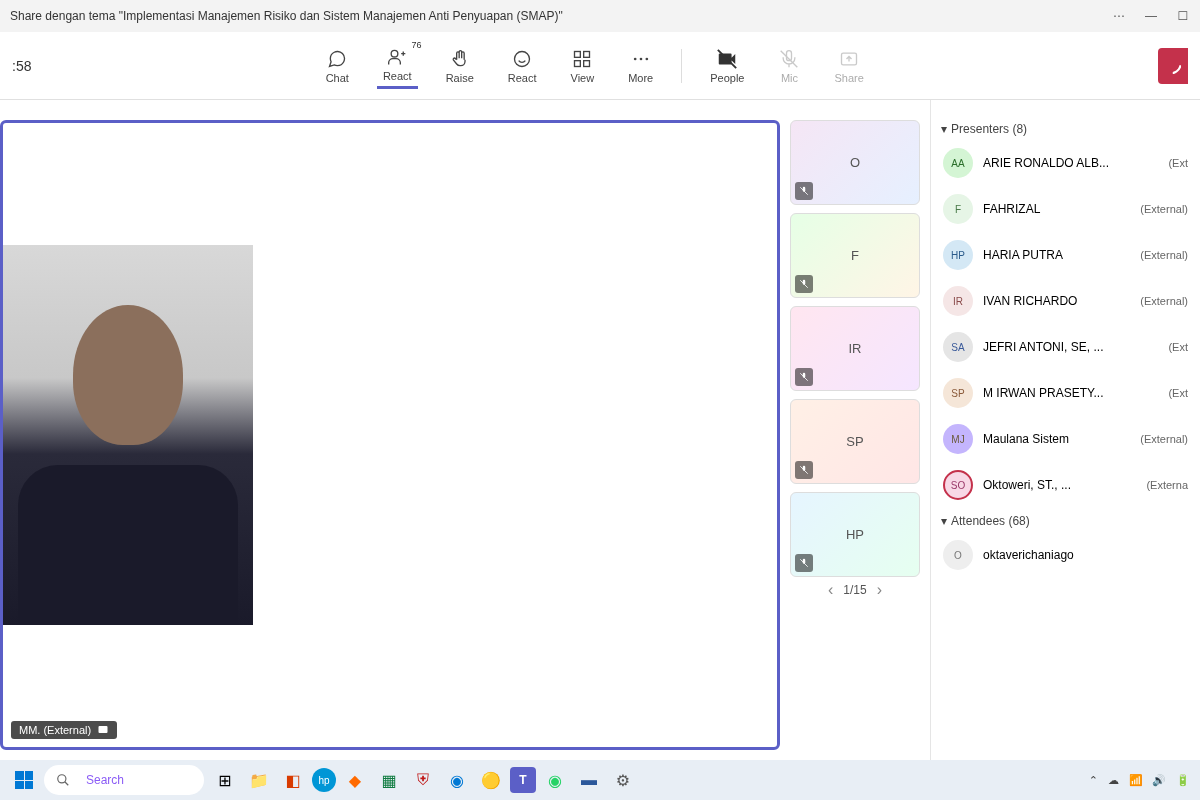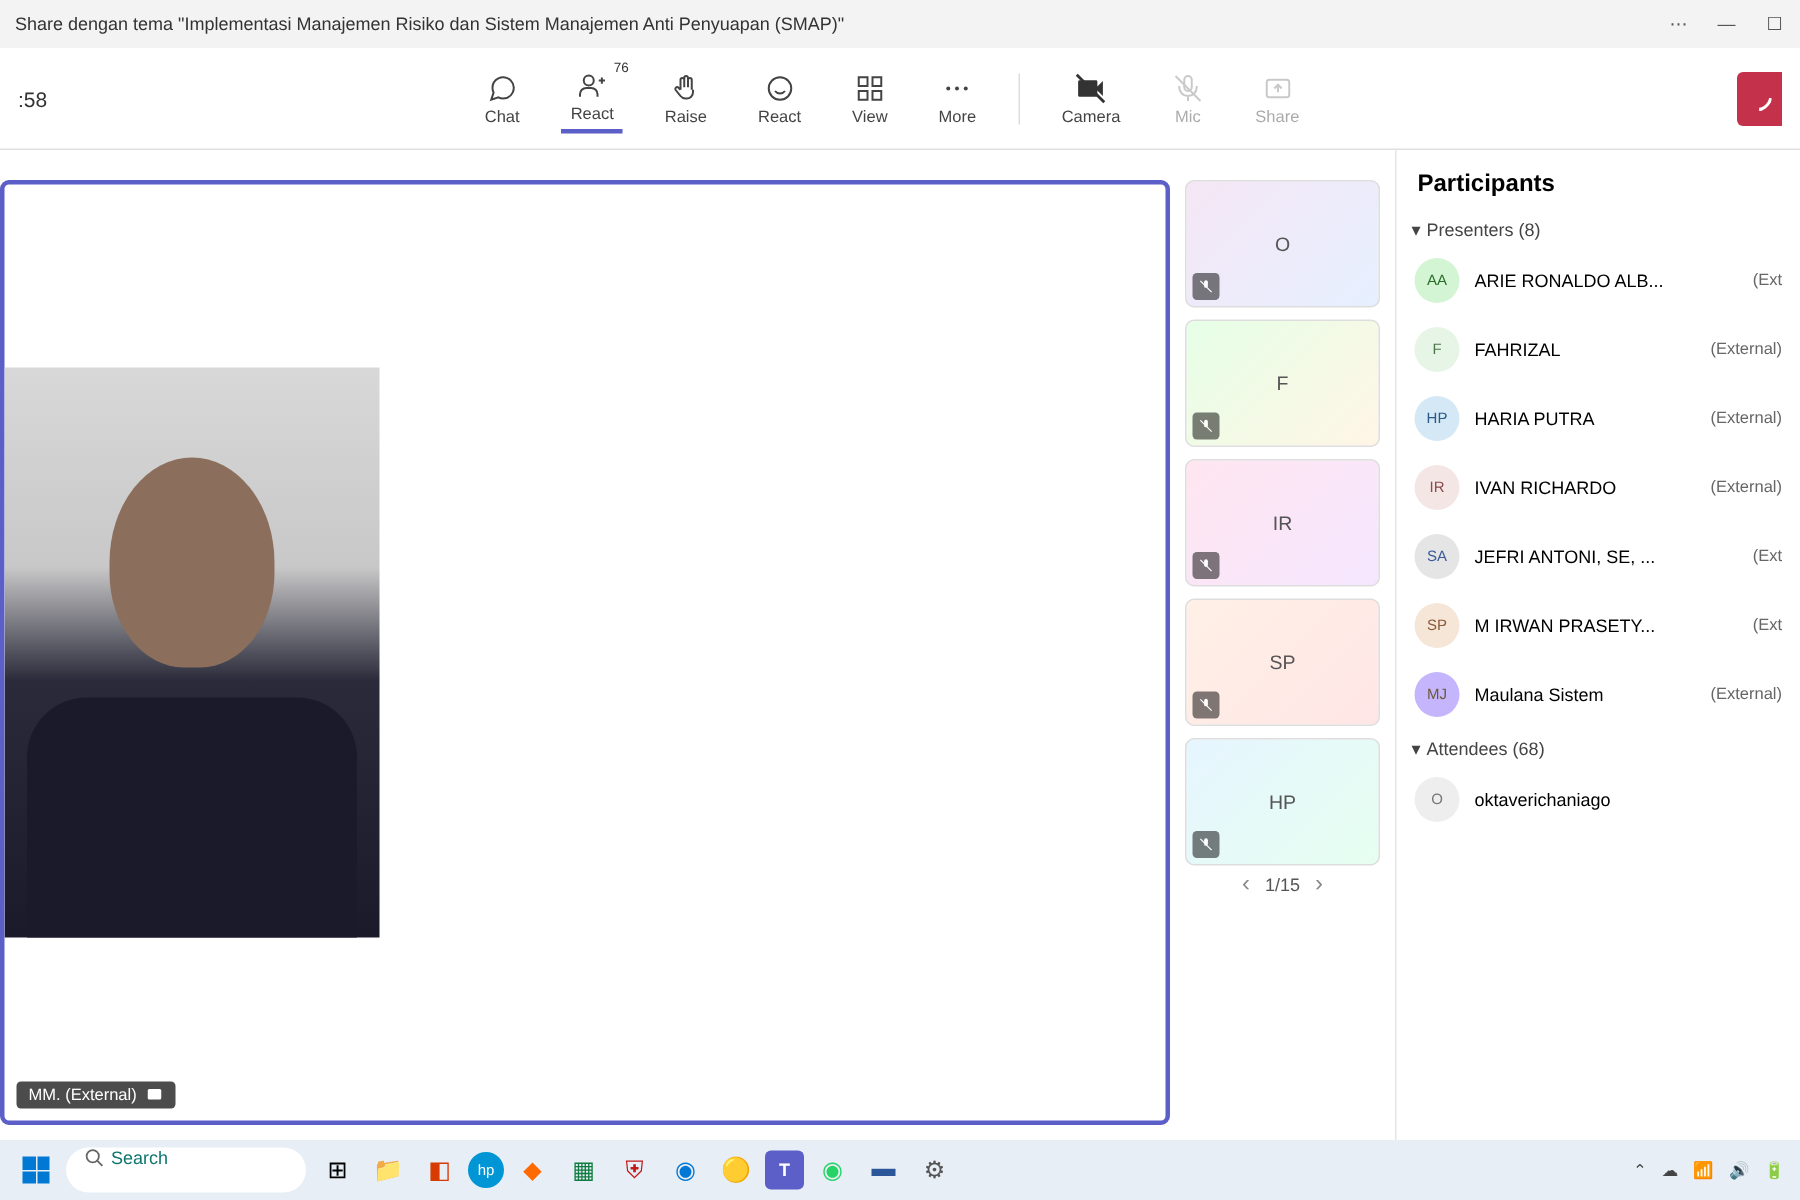--- a/index.html
+++ b/index.html
@@ -49,21 +49,21 @@
 .c-ir{background:#f5e6e6;color:#8a4a4a}
 .c-sa{background:#e5e5e5;color:#3a5a9a}
 .c-sp{background:#f5e6d8;color:#8a5a3a}
 .c-mj{background:#c4b5fd;color:#6a5a3a}
 .c-so{background:#f8d8e6;color:#9a3a6a;border:2px solid #c4314b}
 .c-o{background:#eee;color:#777}
 .taskbar{position:absolute;bottom:0;left:0;right:0;height:40px;background:#e8eef5;display:flex;align-items:center;padding:0 10px;gap:6px}
 .start-btn{width:28px;height:28px;display:flex;align-items:center;justify-content:center;cursor:pointer}
 .win-logo{width:18px;height:18px;display:grid;grid-template-columns:1fr 1fr;gap:1px}
 .win-logo div{background:#0078d4}
-.search-box{flex:0 0 160px;height:30px;background:#fff;border-radius:15px;display:flex;align-items:flex-start;padding:0 12px;gap:4px;font-size:12px;color:#0f766e}
+.search-box{flex:0 0 160px;height:30px;background:#fff;border-radius:15px;display:flex;align-items:center;padding:0 12px;gap:16px;font-size:12px;color:#8b5cf6}
 .task-icons{display:flex;gap:4px;align-items:center}
 .ticon{width:30px;height:30px;border-radius:4px;display:flex;align-items:center;justify-content:center;cursor:pointer;font-size:16px}
 .tray{margin-left:auto;display:flex;gap:10px;align-items:center;font-size:11px;color:#444}
 svg{display:block}
 </style>
 </head>
 <body>
 
 <div class="titlebar">
   <div class="title-text">Share dengan tema "Implementasi Manajemen Risiko dan Sistem Manajemen Anti Penyuapan (SMAP)"</div>
@@ -135,21 +135,21 @@
       <span>More</span>
     </div>
     <div class="divider"></div>
     <div class="tool-btn">
       <div class="tool-ico">
           <svg width="22" height="22" viewBox="0 0 24 24" fill="#333">
             <path d="M17 10.5V7a1 1 0 0 0-1-1H4a1 1 0 0 0-1 1v10a1 1 0 0 0 1 1h12a1 1 0 0 0 1-1v-3.5l4 4v-11l-4 4z"></path>
             <line x1="2" y1="2" x2="22" y2="22" stroke="#333" stroke-width="2"></line>
           </svg>
         </div>
-      <span>Camera</span>
+      <span>People</span>
     </div>
     <div class="tool-btn" style="opacity:0.45">
       <div class="tool-ico">
           <svg width="20" height="20" viewBox="0 0 24 24" fill="none" stroke="#888" stroke-width="1.6">
             <path d="M12 2a3 3 0 0 0-3 3v6a3 3 0 0 0 6 0V5a3 3 0 0 0-3-3zM19 10v1a7 7 0 0 1-14 0v-1M12 18v4"></path>
             <line x1="2" y1="2" x2="22" y2="22"></line>
           </svg>
         </div>
       <span>Mic</span>
     </div>
@@ -233,21 +233,20 @@
           </div>
         </div>
       <div class="pager">
         <span class="arrow">‹</span>
         <span>1/15</span>
         <span class="arrow">›</span>
       </div>
     </div>
   </div>
   <div class="panel">
-    <div class="panel-title">Participants</div>
     <div class="section-head">
       <span>▾</span>
       <span>Presenters (8)</span>
     </div>
     <div class="plist" id="presenters-list">
         <div class="prow">
           <div class="pavatar c-aa">AA</div>
           <div class="pname">ARIE RONALDO ALB...</div>
           <div class="ptag">(Ext</div>
         </div>
@@ -273,20 +272,25 @@
         </div>
         <div class="prow">
           <div class="pavatar c-sp">SP</div>
           <div class="pname">M IRWAN PRASETY...</div>
           <div class="ptag">(Ext</div>
         </div>
         <div class="prow">
           <div class="pavatar c-mj">MJ</div>
           <div class="pname">Maulana Sistem</div>
           <div class="ptag">(External)</div>
+        </div>
+        <div class="prow">
+          <div class="pavatar c-so">SO</div>
+          <div class="pname">Oktoweri, ST., ...</div>
+          <div class="ptag">(Externa</div>
         </div>
       </div>
     <div class="section-head">
       <span>▾</span>
       <span>Attendees (68)</span>
     </div>
     <div class="plist" id="attendees-list">
         <div class="prow">
           <div class="pavatar c-o">O</div>
           <div class="pname">oktaverichaniago</div>

